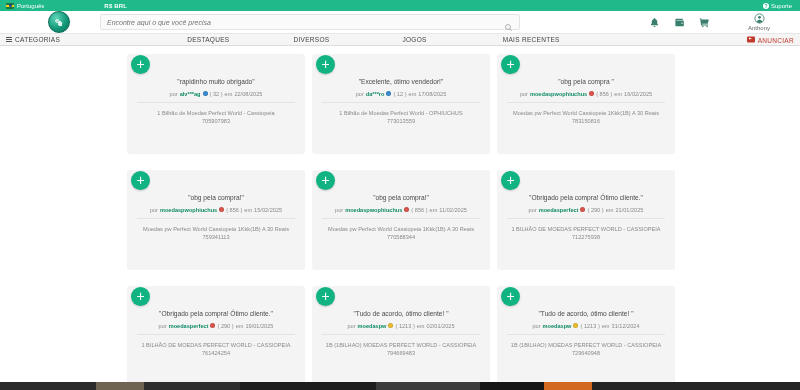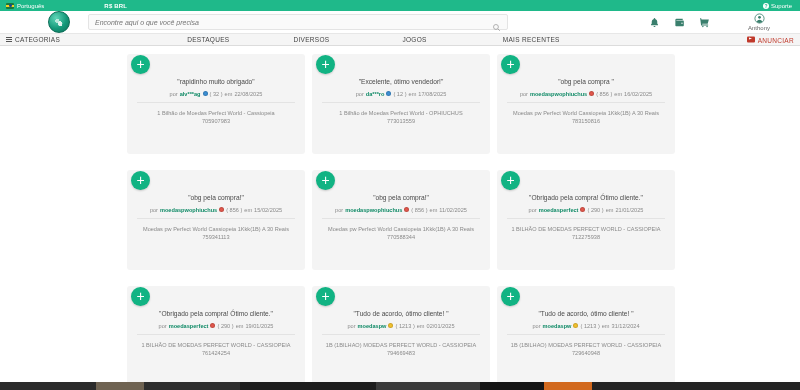--- a/index.html
+++ b/index.html
@@ -66,21 +66,21 @@
   }
   .logo::after {
     content: "";
     position: absolute; left: 4px; top: 4px; right: 4px; bottom: 4px;
     border-radius: 50%;
     background:
       radial-gradient(ellipse at 60% 65%, rgba(255,255,255,.85) 0 22%, transparent 23%),
       radial-gradient(ellipse at 35% 40%, rgba(255,255,255,.6) 0 18%, transparent 19%);
   }
   .searchwrap {
-    margin-left: 18px;
+    margin-left: 30px;
     flex: 1 1 auto;
     max-width: 420px;
     height: 16px;
     background: #fafafa;
     border: 1px solid #e4e4e4;
     border-radius: 2px;
     display: flex;
     align-items: center;
     padding: 0 6px;
   }

